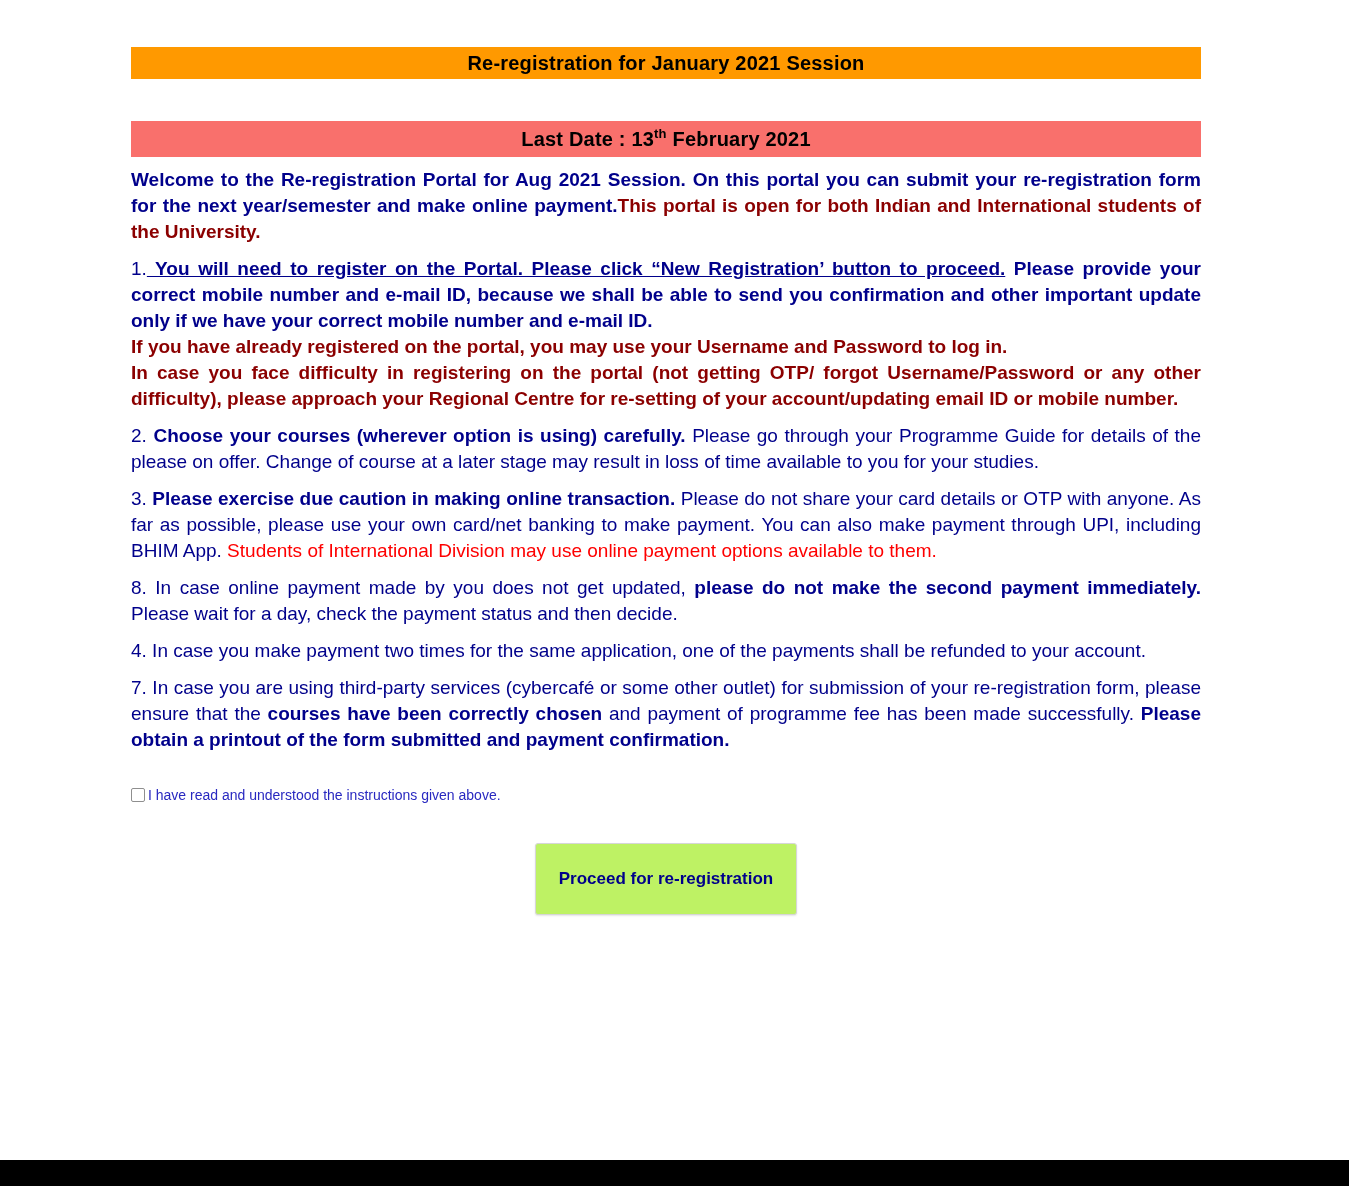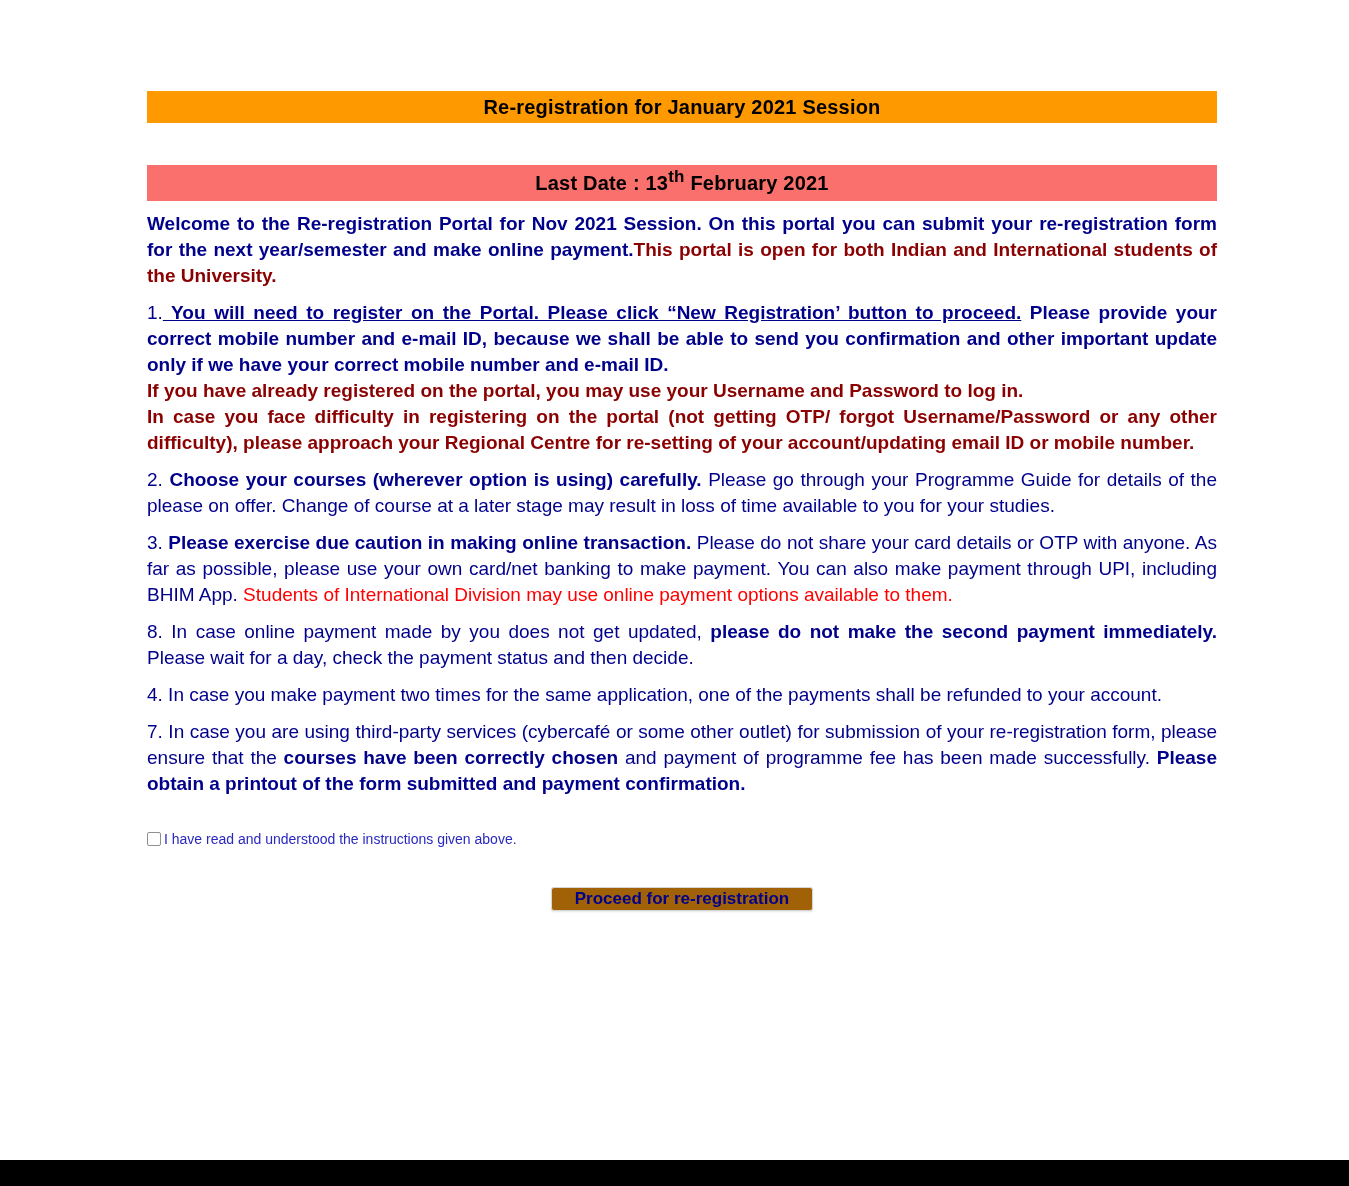--- a/index.html
+++ b/index.html
@@ -1,47 +1,47 @@
 <!DOCTYPE html>
 <html><head>
 <meta charset="utf-8">
 <style>
   html,body{margin:0;padding:0;}
   body{
     width:1349px;height:1186px;background:#ffffff;position:relative;
     font-family:"Liberation Sans",sans-serif;overflow:hidden;
   }
-  .content{position:absolute;left:147px;top:0;width:1070px;margin-top:44px;}
+  .content{position:absolute;left:131px;top:0;width:1070px;}
   .bar{display:flex;align-items:center;justify-content:center;}
   .orange-bar{margin-top:47px;height:32px;background:#FF9900;}
   .red-bar{margin-top:42px;height:36px;background:#F9706C;}
   .bar-text{font-weight:bold;font-size:20px;color:#000;letter-spacing:.2px;}
-  .bar-text sup{font-size:17px;line-height:0;}
+  .bar-text sup{font-size:13px;line-height:0;}
   .text-block{margin-top:10px;}
   .text-block p{
     margin:0 0 11px 0;font-size:19px;line-height:26px;text-align:justify;
   }
   .navy{color:#00008B;}
   .maroon{color:#8B0000;}
   .red{color:#FE0000;}
   .b{font-weight:bold;}
   .u{text-decoration:underline;}
   .ack-row{
     margin-top:34px;display:flex;align-items:center;
     font-size:14px;color:#2828C0;
   }
   .checkbox{
     display:inline-block;width:12px;height:12px;background:#fff;
     border:1px solid #8f8f8f;border-radius:2px;margin-right:3px;flex:0 0 auto;
     cursor:pointer;
   }
   .btn-row{margin-top:40px;display:flex;justify-content:center;}
   button.proceed{
-    background:#a16207;border:1px solid #D6D6D6;border-radius:3px;
-    padding:1px 23px;font-family:"Liberation Sans",sans-serif;
+    background:#bef264;border:1px solid #D6D6D6;border-radius:3px;
+    padding:25px 23px;font-family:"Liberation Sans",sans-serif;
     font-size:17px;font-weight:bold;color:#00008B;cursor:pointer;
     box-shadow:0 1px 2px rgba(0,0,0,0.10);
   }
   .footer-black{
     position:absolute;left:0;top:1160px;width:1349px;height:26px;background:#000;
   }
 </style>
 </head>
 <body>
 
@@ -50,21 +50,21 @@
   <div class="bar orange-bar">
       <span class="bar-text">Re-registration for January 2021 Session</span>
     </div>
 
   <div class="bar red-bar">
       <span class="bar-text"><span>Last Date : 13</span><sup>th</sup><span> February 2021</span></span>
     </div>
 
   <div class="text-block">
 
-    <p class="navy b"><span>Welcome to the Re-registration Portal for Nov 2021 Session. On this portal you can submit your re-registration form for the next year/semester and make online payment.</span><span class="maroon">This portal is open for both Indian and International students of the University.</span></p>
+    <p class="navy b"><span>Welcome to the Re-registration Portal for Aug 2021 Session. On this portal you can submit your re-registration form for the next year/semester and make online payment.</span><span class="maroon">This portal is open for both Indian and International students of the University.</span></p>
 
 
     <p><span class="navy">1.</span><span class="navy b u"> You will need to register on the Portal. Please click “New Registration’ button to proceed.</span><span class="navy b"> Please provide your correct mobile number and e-mail ID, because we shall be able to send you confirmation and other important update only if we have your correct mobile number and e-mail ID.</span><br><span class="maroon b">If you have already registered on the portal, you may use your Username and Password to log in.</span><br><span class="maroon b">In case you face difficulty in registering on the portal (not getting OTP/ forgot Username/Password or any other difficulty), please approach your Regional Centre for re-setting of your account/updating email ID or mobile number.</span></p>
 
     <p><span class="navy">2. </span><span class="navy b">Choose your courses (wherever option is using) carefully.</span><span class="navy"> Please go through your Programme Guide for details of the please on offer. Change of course at a later stage may result in loss of time available to you for your studies.</span></p>
 
     <p><span class="navy">3. </span><span class="navy b">Please exercise due caution in making online transaction.</span><span class="navy"> Please do not share your card details or OTP with anyone. As far as possible, please use your own card/net banking to make payment. You can also make payment through UPI, including BHIM App. </span><span class="red">Students of International Division may use online payment options available to them.</span></p>
 
 
     <p><span class="navy">8. In case online payment made by you does not get updated, </span><span class="navy b">please do not make the second payment immediately.</span><span class="navy"> Please wait for a day, check the payment status and then decide.</span></p>

